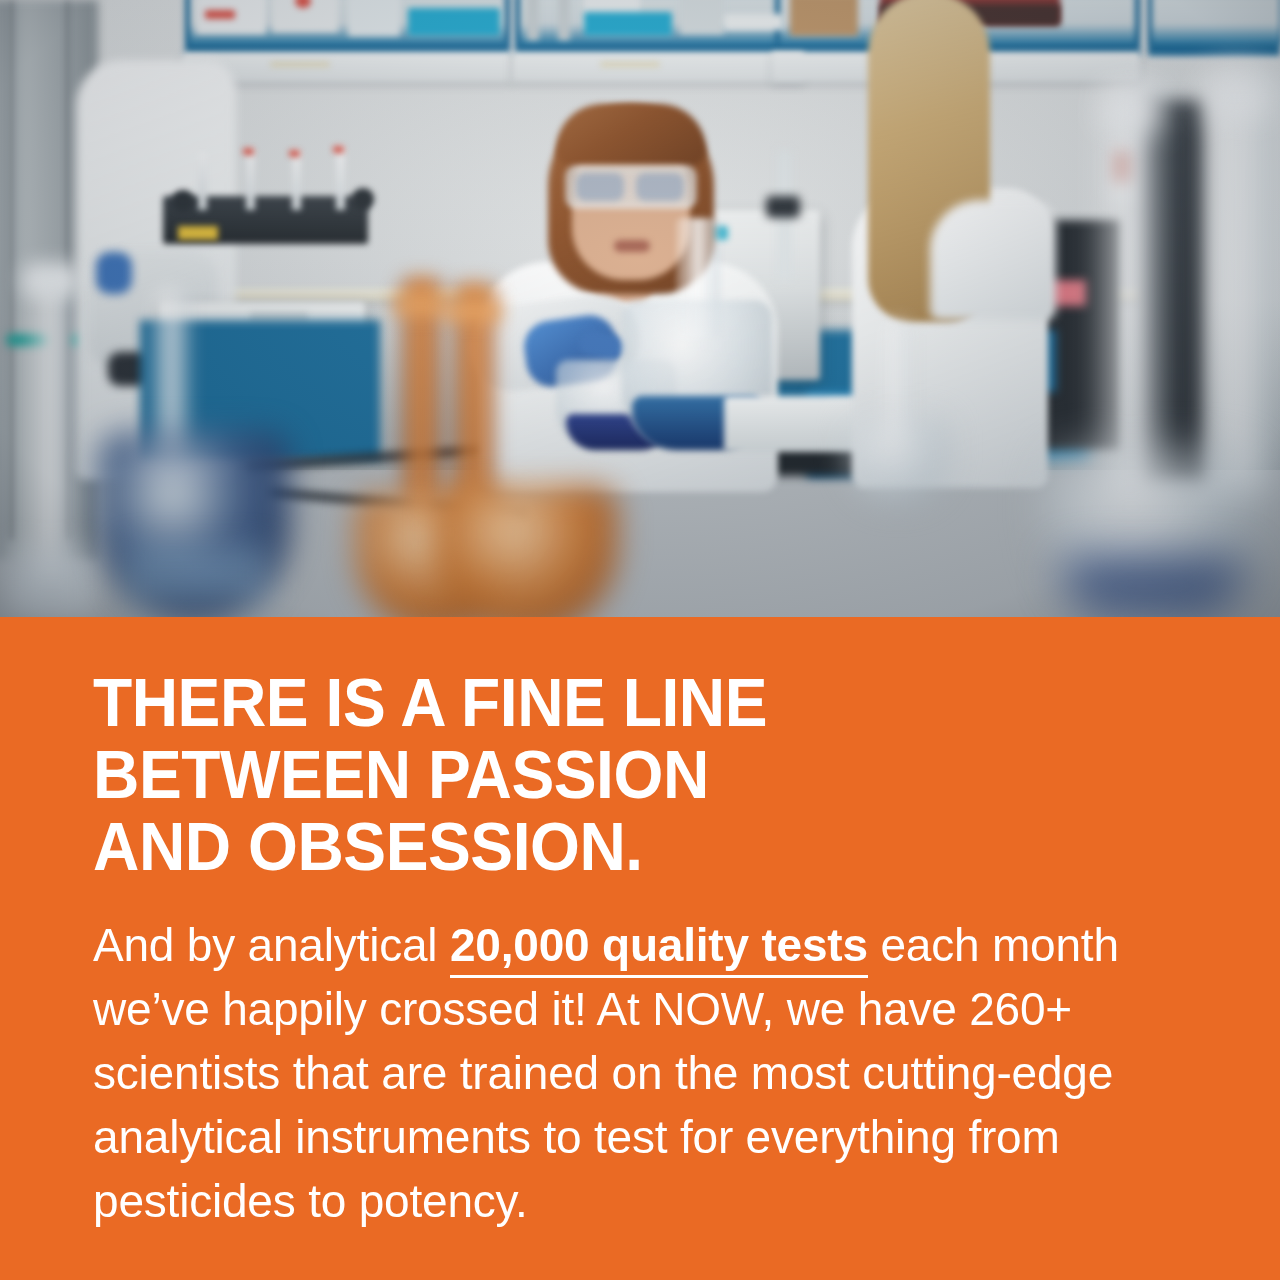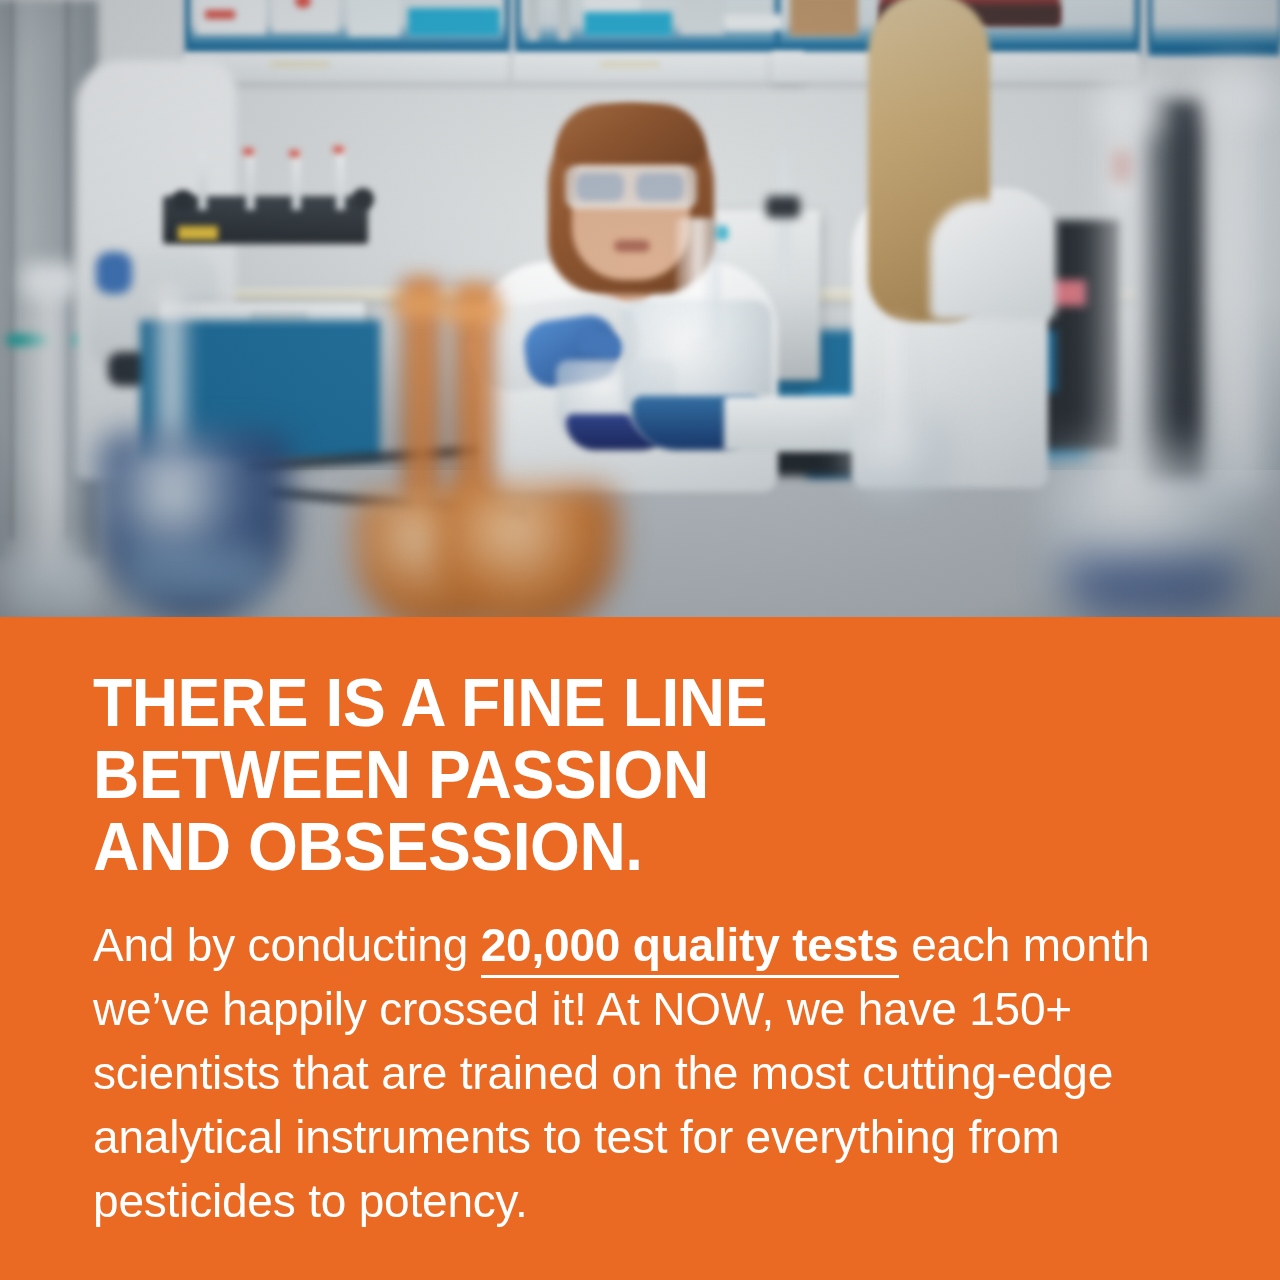--- a/index.html
+++ b/index.html
@@ -362,17 +362,17 @@
     <div class="photo-grade"></div>
   </div>
 
   <div class="panel">
 
     <h1 class="headline">THERE IS A FINE LINE
 BETWEEN PASSION
 AND OBSESSION.</h1>
 
     <p class="body-copy">
-      <span>And by conducting </span><span class="emph">20,000 quality tests</span><span> each month we’ve happily crossed it! At NOW, we have 150+ scientists that are trained on the most cutting-edge analytical instruments to test for everything from pesticides to potency.</span>
+      <span>And by analytical </span><span class="emph">20,000 quality tests</span><span> each month we’ve happily crossed it! At NOW, we have 260+ scientists that are trained on the most cutting-edge analytical instruments to test for everything from pesticides to potency.</span>
     </p>
   </div>
 
 </div>
 
 </body></html>

